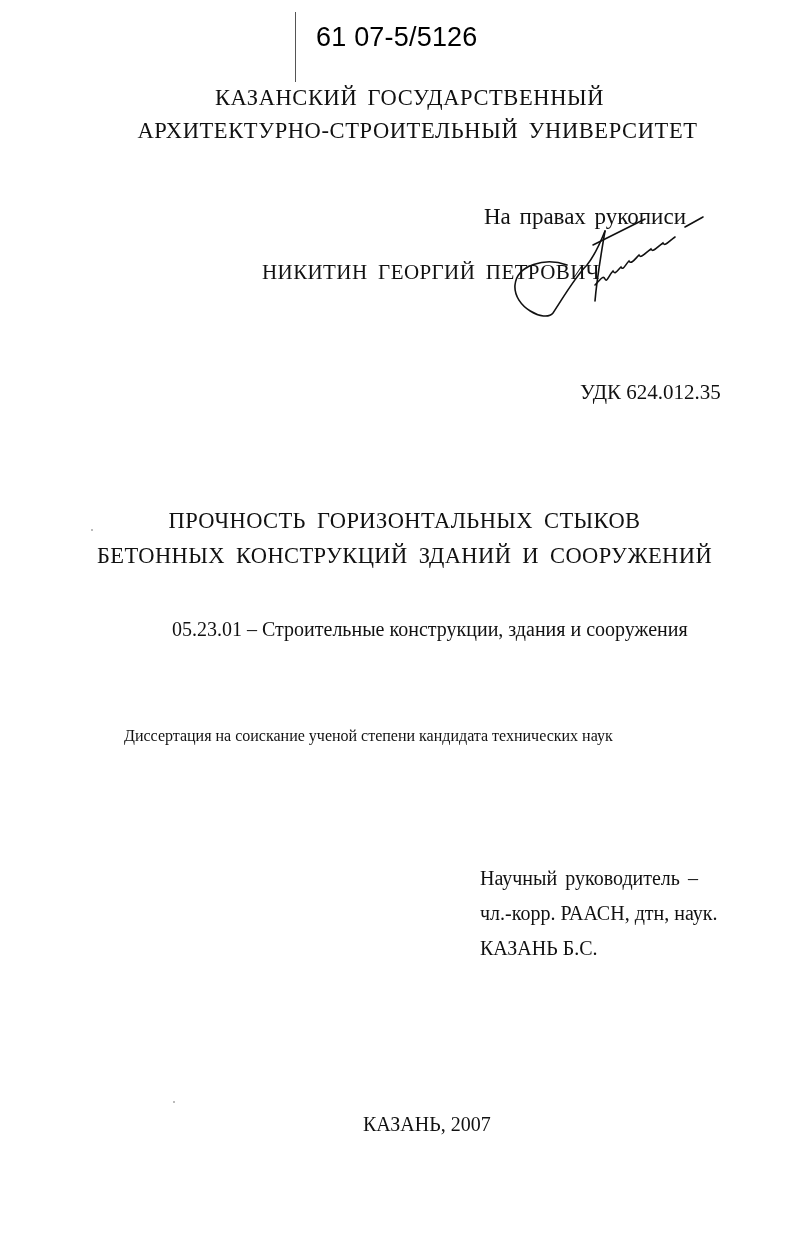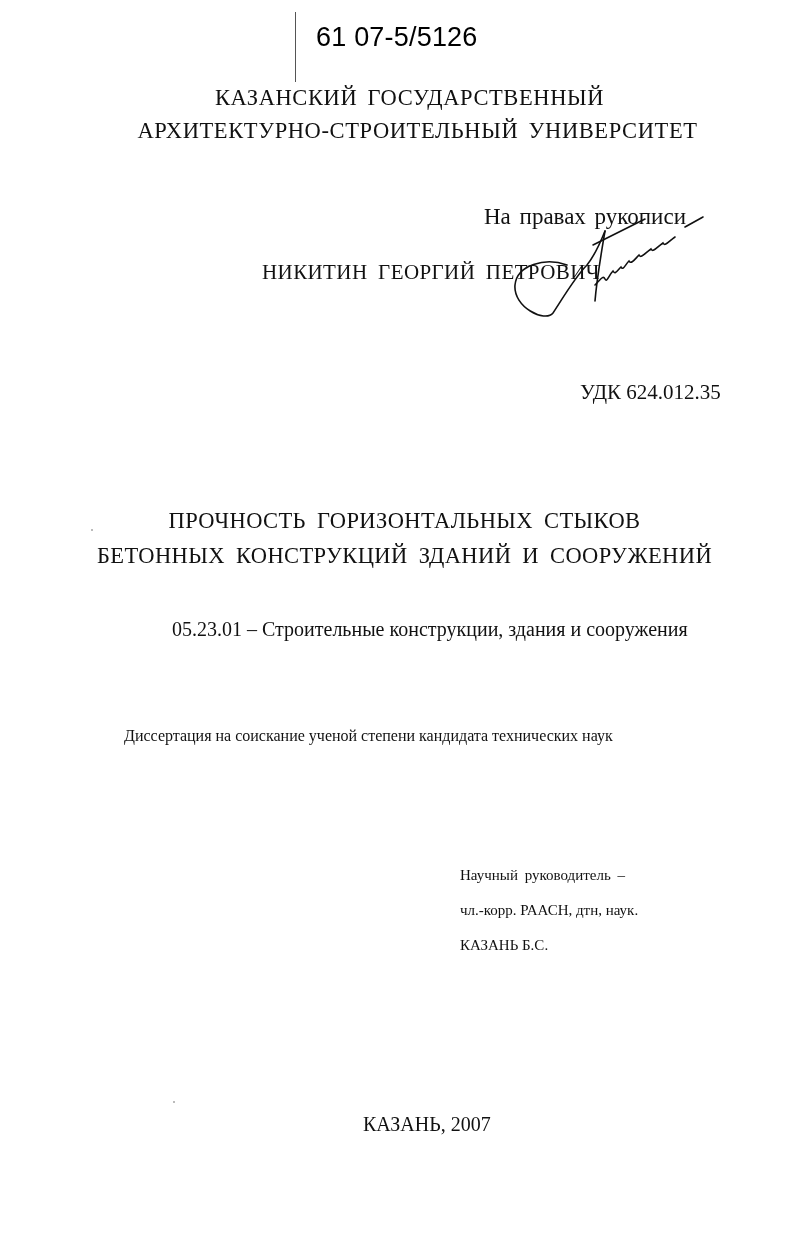--- a/index.html
+++ b/index.html
@@ -64,22 +64,22 @@
     .specialty {
       left: 172px; top: 618px;
       font-size: 20px;
     }
     .diss {
       left: 118px; top: 727px;
       font-size: 16px;
       margin-left: 6px;
     }
     .sup {
-      left: 460px;
-      font-size: 15px;
+      left: 480px;
+      font-size: 20px;
     }
     .sup1 { top: 867px; word-spacing: 3px; }
     .sup2 { top: 902px; }
     .sup3 { top: 937px; }
     .city {
       left: 363px; top: 1113px;
       font-size: 20px;
     }
     .signature {
       left: 505px; top: 205px;

